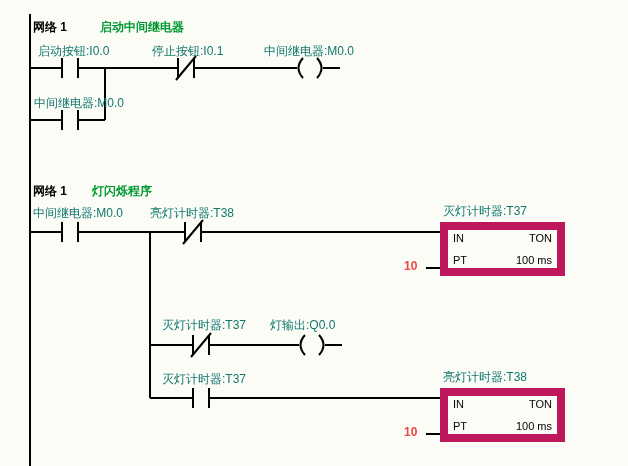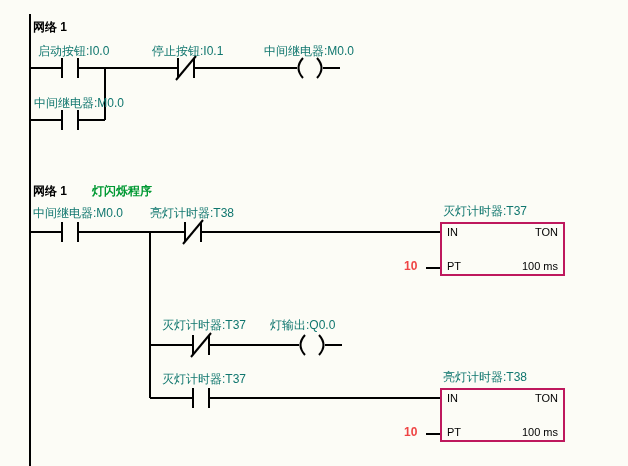--- a/index.html
+++ b/index.html
@@ -10,21 +10,21 @@
   svg{position:absolute;left:0;top:0;}
   svg line, svg path{stroke:#000;stroke-width:2;fill:none;}
   .lbl{
     position:absolute;font-size:12px;line-height:14px;color:#0f766e;
     white-space:nowrap;
   }
   .net-id{font-weight:bold;color:#000;}
   .net-title{font-weight:bold;color:#009933;}
   .pt-val{color:#ef4444;font-weight:bold;width:20px;text-align:left;}
   .timer-box{
-    position:absolute;width:125px;height:54px;border:2px solid #be185d;
+    position:absolute;width:125px;height:54px;border:8px solid #be185d;
     box-sizing:border-box;display:flex;flex-direction:column;
     justify-content:space-between;padding:2px 5px;background:transparent;
   }
   .tb-row{display:flex;justify-content:space-between;font-size:11px;color:#000;}
 </style>
 </head>
 <body>
 
 <div class="canvas">
 
@@ -108,20 +108,21 @@
     <g>
       <line x1="193" y1="388" x2="193" y2="408"></line>
       <line x1="209" y1="388" x2="209" y2="408"></line>
     </g>
     <g>
       <line x1="426" y1="434" x2="440" y2="434"></line>
     </g>
   </svg>
 
   <div class="lbl net-id" style="left:33px;top:20px">网络 1</div>
+  <div class="lbl net-title" style="left:100px;top:20px">启动中间继电器</div>
   <div class="lbl" style="left:38px;top:44px">启动按钮:I0.0</div>
   <div class="lbl" style="left:152px;top:44px">停止按钮:I0.1</div>
   <div class="lbl" style="left:264px;top:44px">中间继电器:M0.0</div>
   <div class="lbl" style="left:34px;top:96px">中间继电器:M0.0</div>
 
   <div class="lbl net-id" style="left:33px;top:184px">网络 1</div>
   <div class="lbl net-title" style="left:92px;top:184px">灯闪烁程序</div>
   <div class="lbl" style="left:33px;top:206px">中间继电器:M0.0</div>
   <div class="lbl" style="left:150px;top:206px">亮灯计时器:T38</div>
 

